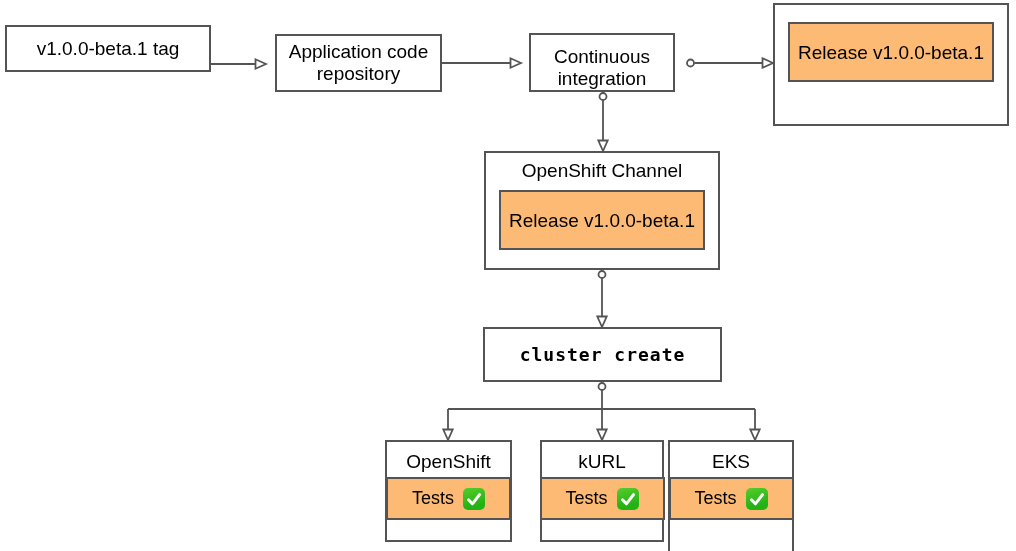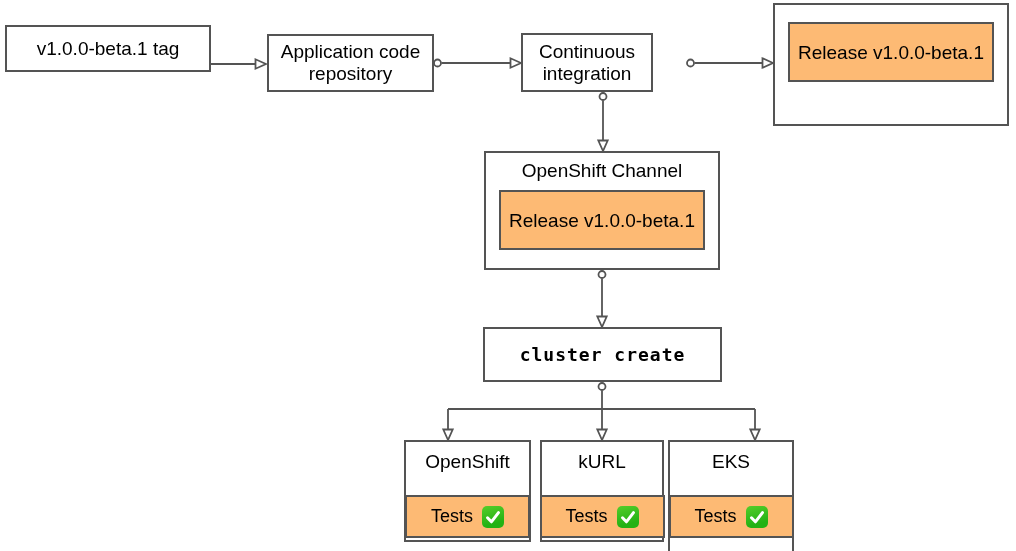--- a/index.html
+++ b/index.html
@@ -49,41 +49,41 @@
     display: flex;
     align-items: center;
     justify-content: center;
     text-align: center;
     font-size: 19px;
   }
   .release-box { width: 206px; height: 60px; margin-top: 8px; }
   .tests-box {
     height: 43px;
     padding: 0 24px;
-    margin-top: 22px;
+    margin-top: 4px;
   }
   .tests-label { font-size: 18px; }
   .mono-label {
     font-family: "DejaVu Sans Mono", monospace;
     font-weight: bold;
     font-size: 18px;
     letter-spacing: 1px;
   }
   .check-icon {
     width: 22px;
     height: 22px;
     margin-left: 9px;
     border-radius: 5px;
     background: linear-gradient(165deg, #55cd2b 0%, var(--check-green, #23b214) 75%);
     display: inline-flex;
     align-items: center;
     justify-content: center;
     flex: none;
   }
-  .pad-narrow { padding: 0 10px; }
+  .pad-narrow { padding: 0 10px; margin-left: 8px; }
 </style>
 </head>
 <body>
 
 <div class="canvas">
 
   <svg class="connectors" width="1016" height="551" viewBox="0 0 1016 551" fill="none" stroke="currentColor" stroke-width="1.8">
     <g>
       <circle cx="186.5" cy="64" r="3.5" fill="#fff"></circle>
       <line x1="190.5" y1="64" x2="255.5" y2="64"></line>
@@ -119,42 +119,42 @@
   </svg>
 
   <div class="node" style="left:5px; top:25px; width:206px; height:47px;">
     <span>v1.0.0-beta.1 tag</span>
   </div>
 
   <div class="node pad-narrow" style="left:267px; top:34px; width:167px; height:58px;">
     <span>Application code repository</span>
   </div>
 
-  <div class="node pad-narrow" style="left:521px; top:33px; width:132px; height:59px;">
+  <div class="node pad-narrow" style="left:521px; top:33px; width:146px; height:59px;align-items:flex-end;">
     <span>Continuous integration</span>
   </div>
 
   <div class="container-node" style="left:773px; top:3px; width:236px; height:123px; padding-top:9px;">
     <div class="inner-node release-box">
       <span>Release v1.0.0-beta.1</span>
     </div>
   </div>
 
   <div class="container-node" style="left:484px; top:151px; width:236px; height:119px; padding-top:6px;">
     <span class="container-title">OpenShift Channel</span>
     <div class="inner-node release-box">
       <span>Release v1.0.0-beta.1</span>
     </div>
   </div>
 
   <div class="node" style="left:483px; top:327px; width:239px; height:55px;">
     <span class="mono-label">cluster create</span>
   </div>
 
-  <div class="container-node" style="left:404px; top:440px; width:127px; height:102px; padding-top:8px;">
+  <div class="container-node" style="left:385px; top:440px; width:127px; height:102px; padding-top:8px;">
     <span class="container-title">OpenShift</span>
     <div class="inner-node tests-box">
       <span class="tests-label">Tests</span>
       <span class="check-icon">
         <svg width="22" height="22" viewBox="0 0 22 22">
           <polyline points="5.5,11.8 9.4,15.8 16.5,6.6" fill="none" stroke="var(--check-mark,#fff)" stroke-width="3" stroke-linecap="round" stroke-linejoin="round"></polyline>
         </svg>
       </span>
     </div>
   </div>

